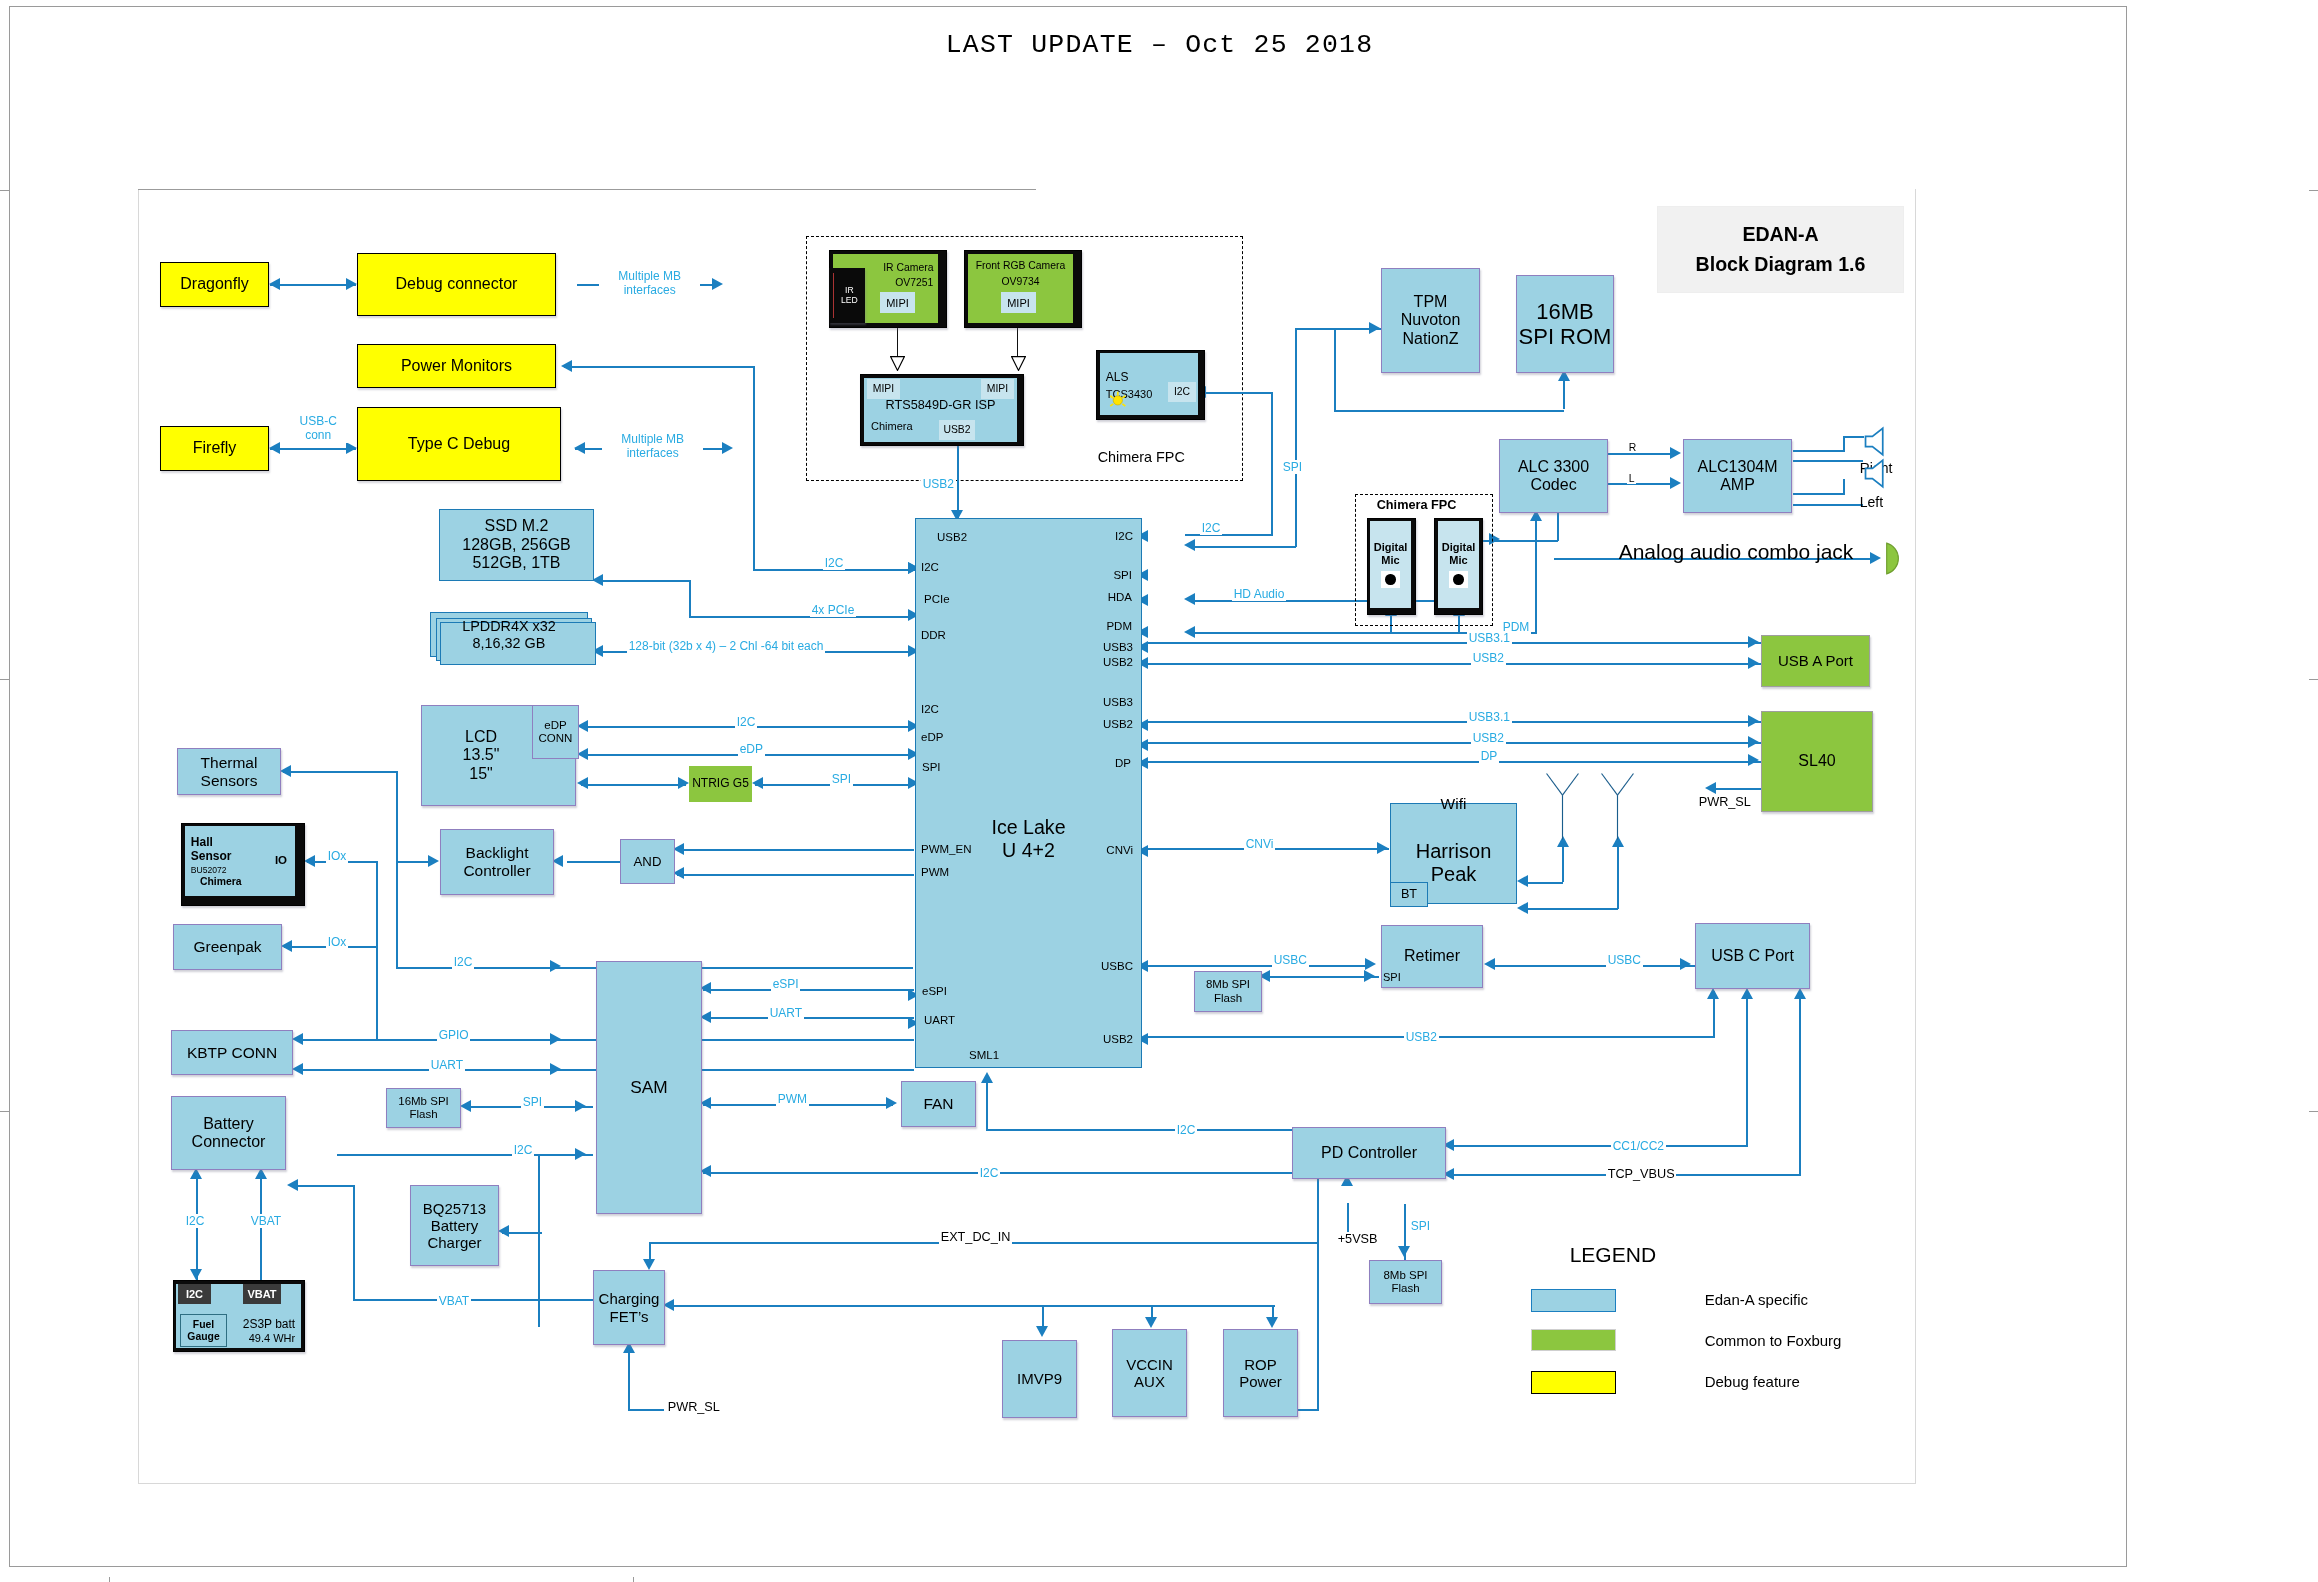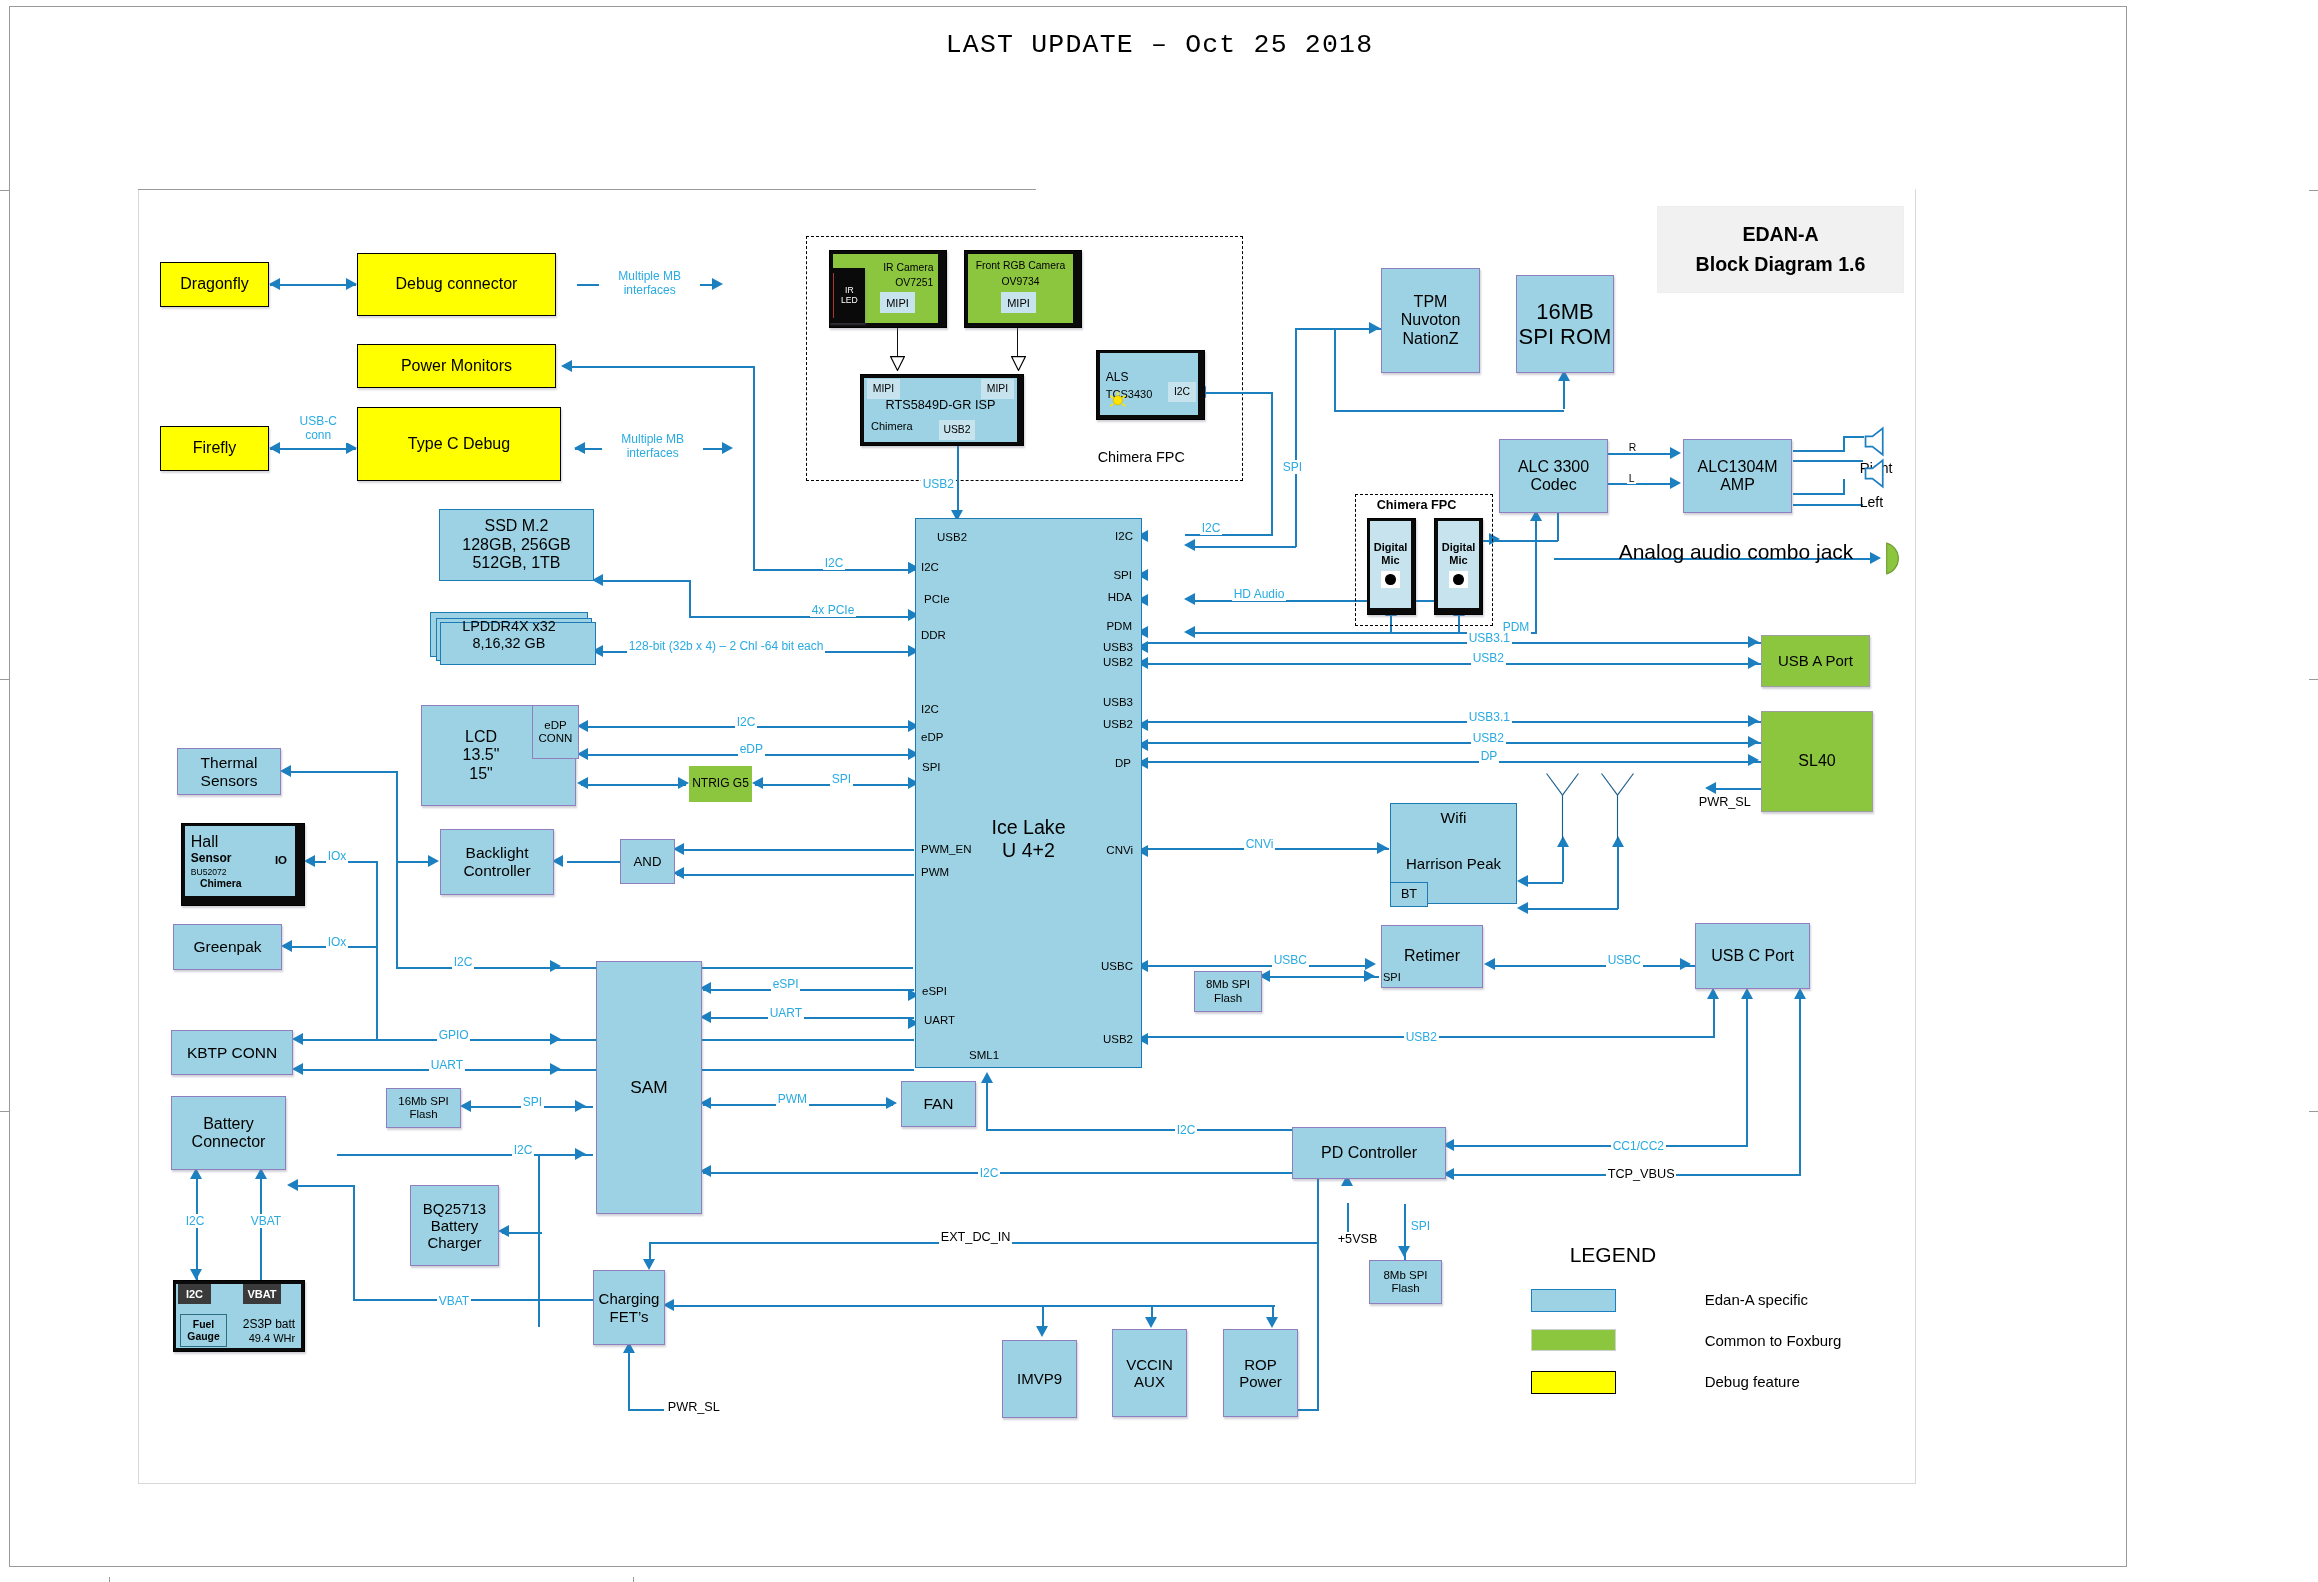--- a/index.html
+++ b/index.html
@@ -399,21 +399,21 @@
   <div class="ar ar-r" style="left:908px;top:989px;"></div>
   <div class="ar ar-r" style="left:908px;top:1017px;"></div>
 
   <div class="blk blue" style="left:177px;top:748px;width:104px;height:47px;font-size:15.5px;">
     <div>Thermal</div>
     <div>Sensors</div>
   </div>
 
   <div class="blk blackbox" style="left:181px;top:823px;width:124px;height:83px;"></div>
   <div class="blk" style="left:185px;top:826px;width:110px;height:70px;background:#9cd2e3;border:none;align-items:flex-start;padding-left:5.8px;">
-    <div style="font-size:16px;font-weight:normal;margin-top:1.2px">Hall</div>
+    <div style="font-size:12px;font-weight:bold;margin-top:1.2px">Hall</div>
     <div style="font-size:12px;font-weight:bold">Sensor</div>
     <div style="font-size:8.6px;margin-top:2.3px">BU52072</div>
     <div style="font-size:10.4px;font-weight:bold;margin-left:9.2px">Chimera</div>
   </div>
   <div class="port" style="left:269px;top:851px;width:24px;height:18.4px;background:transparent;font-weight:bold;">IO</div>
 
   <div class="blk blue" style="left:173px;top:924px;width:109px;height:46px;font-size:15.5px;">
       <span>Greenpak</span>
     </div>
 
@@ -631,21 +631,21 @@
   <div class="h" style="left:1148px;top:761px;width:613px;"></div>
   <div class="ar ar-r" style="left:1748px;top:754px;"></div>
   <div class="lbl" style="left:1479px;top:749px;">DP</div>
 
   <div class="h" style="left:1709px;top:788px;width:53px;"></div>
   <div class="ar ar-l" style="left:1705px;top:782px;"></div>
   <div class="lblk" style="left:1697px;top:795px;font-size:12.7px;">PWR_SL</div>
 
   <div class="blk blue-hard" style="left:1390px;top:803px;width:127px;height:101px;font-size:15.5px;box-shadow:none;">
     <div style="margin-top:-26px">Wifi</div>
-    <div style="margin-top:28px;font-size:15px">Harrison Peak</div>
+    <div style="margin-top:28px;font-size:20px">Harrison Peak</div>
   </div>
   <div class="blk blue-hard" style="left:1390px;top:882px;width:38px;height:25px;font-size:12.7px;box-shadow:none;">
       <span>BT</span>
     </div>
 
   <div class="h" style="left:1148px;top:848px;width:241px;"></div>
   <div class="ar ar-r" style="left:1377px;top:842px;"></div>
   <div class="lbl" style="left:1244px;top:837px;">CNVi</div>
 
   <svg class="antenna" style="left:1542px;top:772px;width:41px;height:69px;" viewBox="0 0 72 120">

